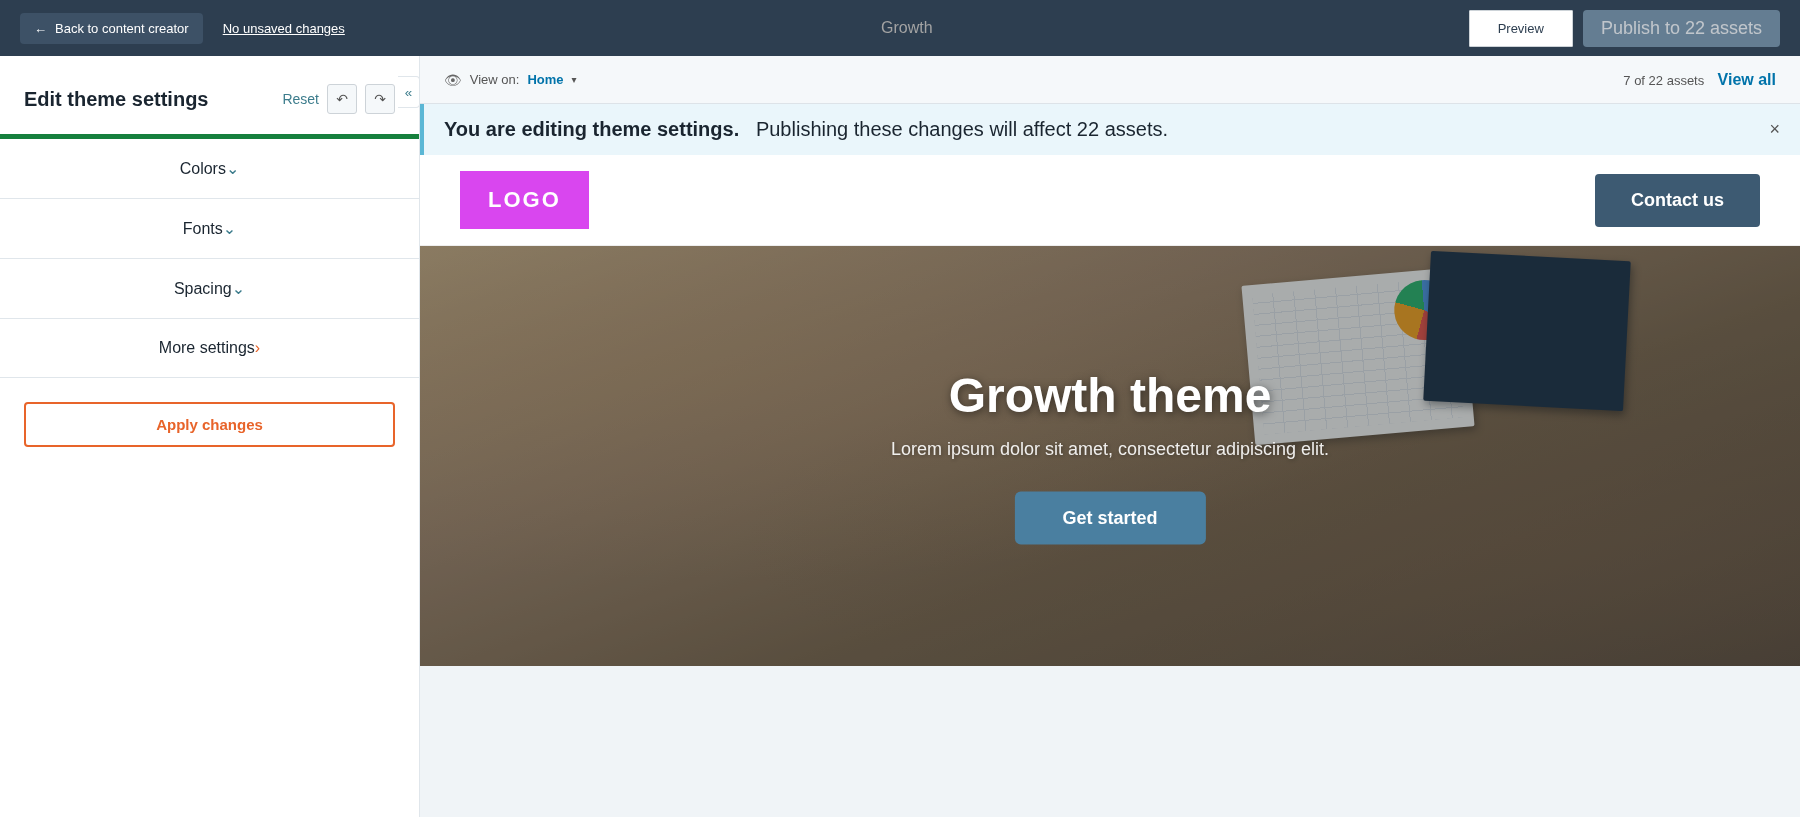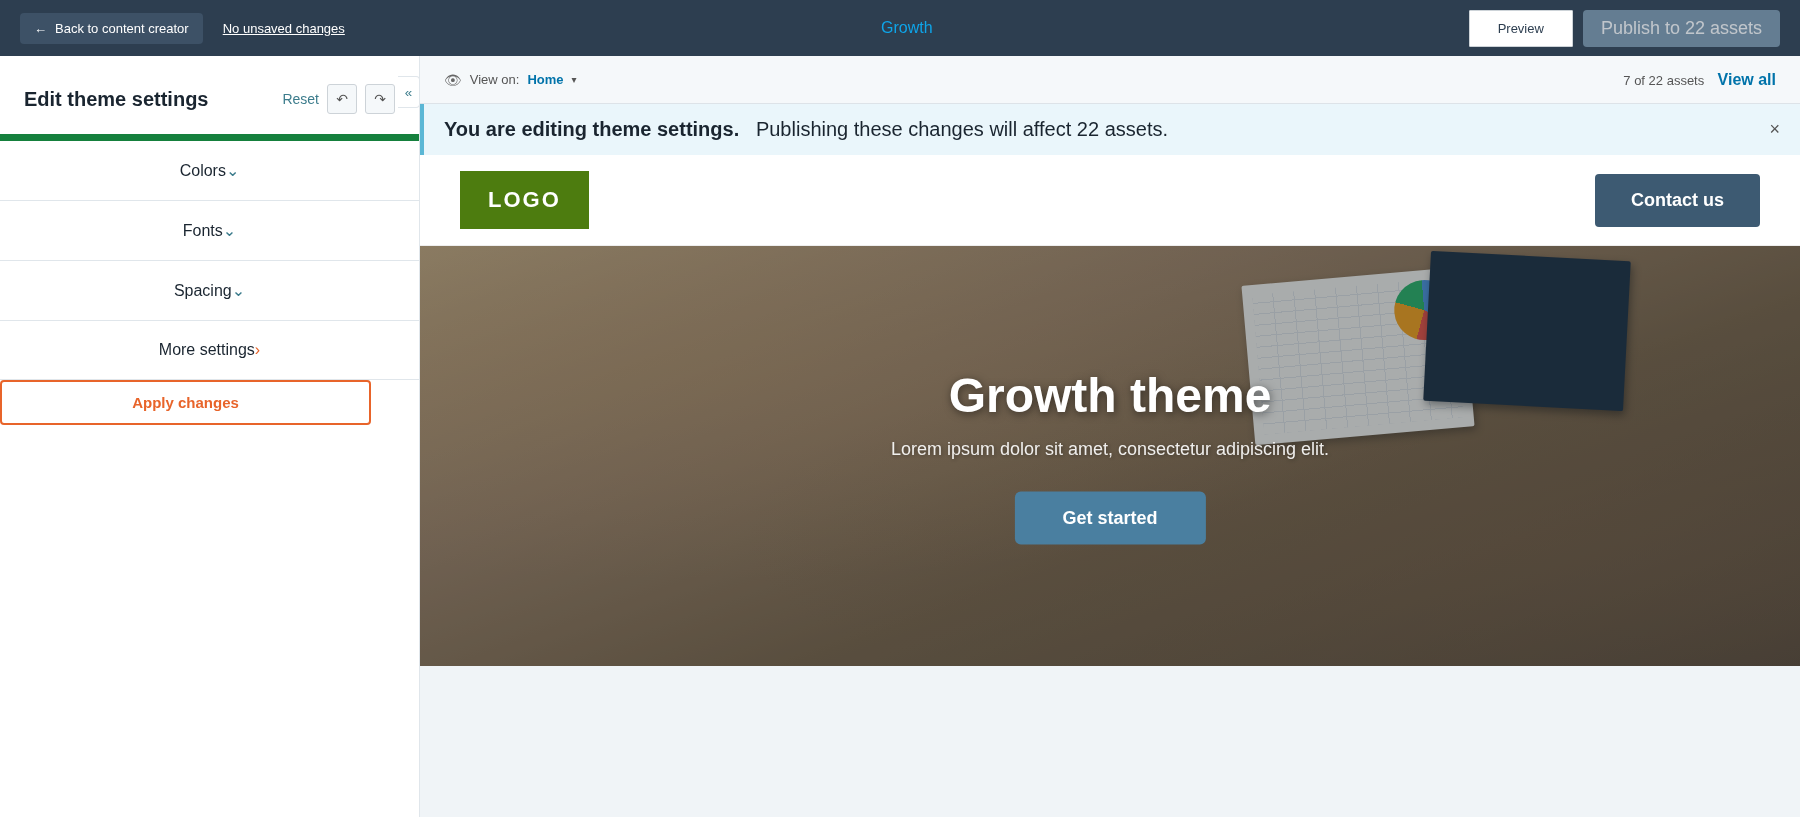--- a/index.html
+++ b/index.html
@@ -13,21 +13,21 @@
     }
     .top-bar-left { display: flex; align-items: center; gap: 20px; }
     .back-btn {
       display: flex; align-items: center; gap: 8px;
       background: #3d5166; color: #fff; border: none; border-radius: 4px;
       padding: 8px 14px; font-size: 13px; cursor: pointer;
     }
     .unsaved-link {
       color: #fff; text-decoration: underline; font-size: 13px; cursor: pointer;
     }
-    .top-bar-center { color: #0ea5e9; font-size: 16px; font-weight: 500; }
+    .top-bar-center { color: #a3a3a3; font-size: 16px; font-weight: 500; }
     .top-bar-right { display: flex; gap: 10px; }
     .preview-btn {
       background: #fff; color: #2d3e50; border: 1px solid #cdd3d8; border-radius: 1px;
       padding: 8px 28px; font-size: 13px; cursor: pointer;
     }
     .publish-btn {
       background: #7c99af; color: #fff; border: none; border-radius: 4px;
       padding: 8px 18px; font-size: 18px; cursor: pointer; opacity: 0.7;
     }
 
@@ -44,21 +44,21 @@
     }
     .sidebar-collapse-btn {
       position: absolute; top: 20px; right: -1px;
       background: #fff; border: 1px solid #e0e6eb; border-left: none;
       width: 22px; height: 32px; cursor: pointer; display: flex; align-items: center;
       justify-content: center; z-index: 10; border-radius: 0 4px 4px 0;
       color: #3c7c8c;
     }
     .sidebar-header {
       padding: 28px 24px 20px 24px;
-      border-bottom: 7px solid #15803d;
+      border-bottom: 5px solid #15803d;
     }
     .sidebar-title-row {
       display: flex; align-items: center; gap: 16px;
     }
     .sidebar-title {
       font-size: 20px; font-weight: 600; color: #1a2530;
     }
     .reset-area { display: flex; align-items: center; gap: 8px; margin-left: auto; }
     .reset-btn {
       background: none; border: none; color: #3c7c8c; font-size: 14px; cursor: pointer; font-weight: 500;
@@ -75,20 +75,21 @@
       padding: 20px 24px; border-bottom: 1px solid #e0e6eb; cursor: pointer;
     }
     .section-label {
       font-size: 16px; font-weight: 500; color: #1a2530;
     }
     .chevron-icon { color: #3c7c8c; font-size: 16px; }
     .chevron-right { color: #e8642a; }
 
     
     .apply-btn {
+      margin: 24px;
       padding: 12px 24px; background: #fff; color: #e8642a;
       border: 2px solid #e8642a; border-radius: 4px; font-size: 15px; font-weight: 600;
       cursor: pointer; width: calc(100% - 48px);
     }
 
     
     .content-area {
       flex: 1; overflow-y: auto; background: #f0f4f7;
     }
 
@@ -122,21 +123,21 @@
     .preview-wrapper {
       background: #fff;
     }
 
     
     .preview-nav {
       display: flex; align-items: center; justify-content: space-between;
       padding: 16px 40px; background: #fff; border-bottom: 1px solid #eee;
     }
     .logo-block {
-      background: #4d7c0f; color: #fff; font-size: 22px; font-weight: 900;
+      background: #d946ef; color: #fff; font-size: 22px; font-weight: 900;
       padding: 16px 28px; letter-spacing: 2px;
     }
     .contact-btn {
       background: #3d5a72; color: #fff; border: none; border-radius: 4px;
       padding: 16px 36px; font-size: 18px; font-weight: 600; cursor: pointer;
     }
 
     
     .hero-section {
       position: relative; width: 100%; height: 420px; overflow: hidden;

